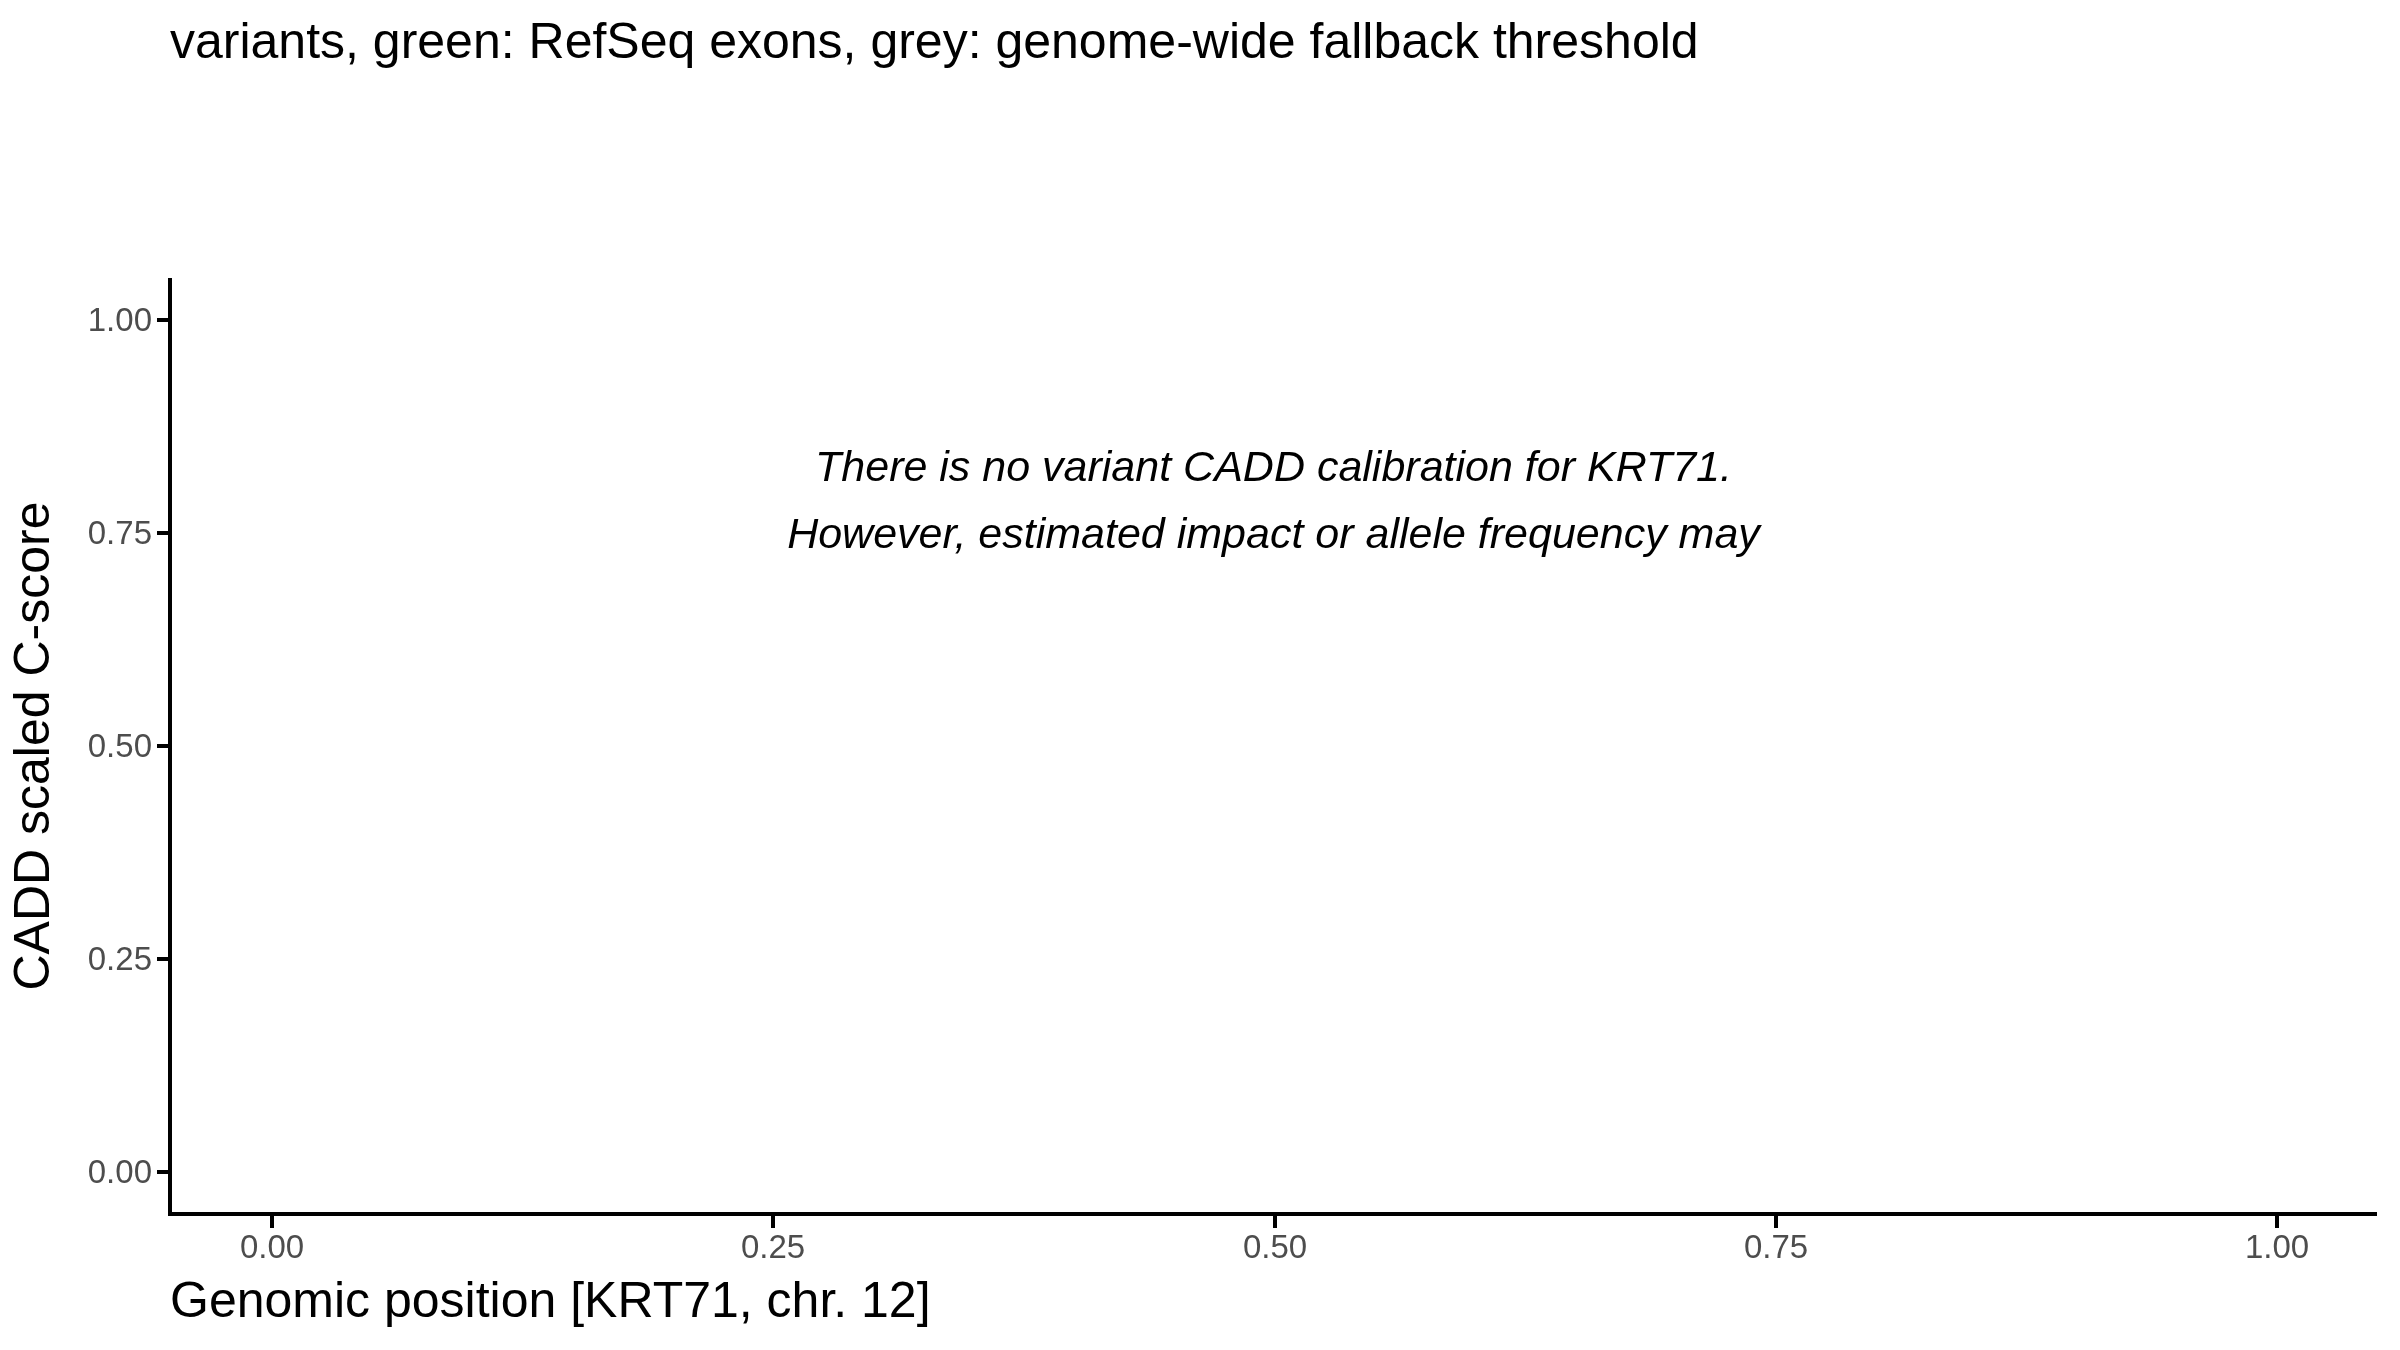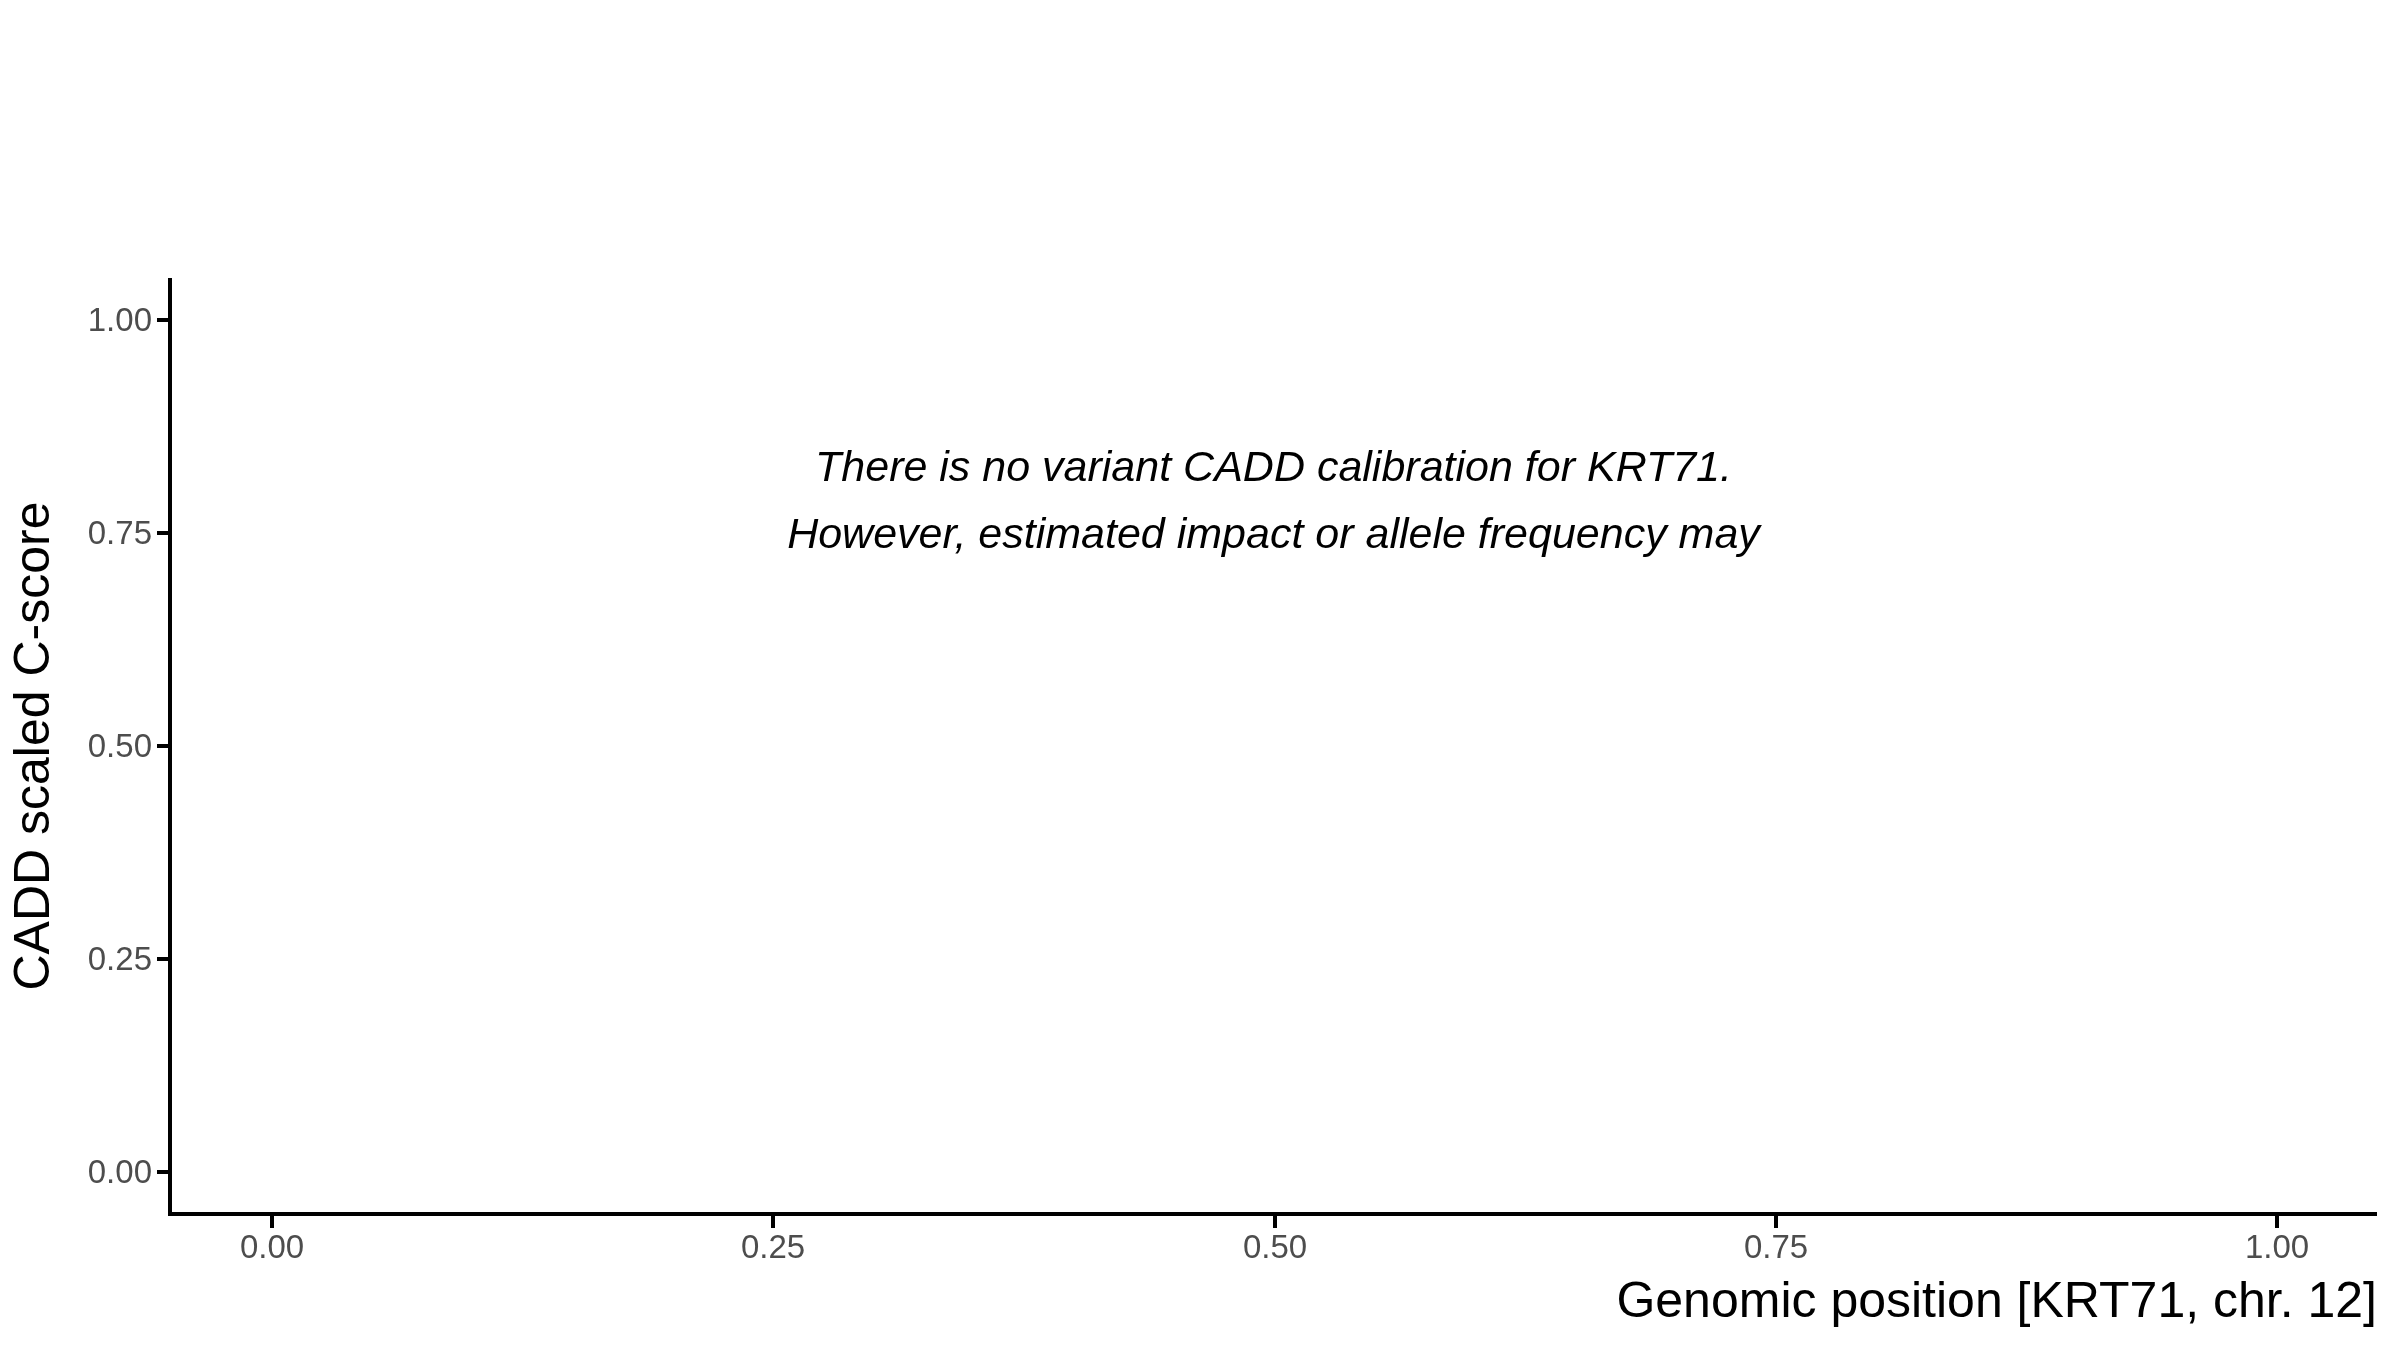--- a/index.html
+++ b/index.html
@@ -22,21 +22,21 @@
     line-height: 59px;
     color: #000000;
     white-space: nowrap;
   }
 
   
   #x-axis-title {
     left: 170px;
     top: 1270px;
     width: 2207px;
-    text-align: right;
+    text-align: left;
     font-size: 50px;
     line-height: 60px;
     color: #000000;
   }
   #y-axis-title {
     left: 32px;
     top: 746px;
     transform: translate(-50%, -50%) rotate(-90deg);
     font-size: 50px;
     line-height: 59px;
@@ -82,20 +82,21 @@
     color: #000000;
     font-style: italic;
   }
 </style>
 </head>
 <body>
 
 <div id="figure">
 
   <div id="plot-title" class="abs">
+    <div>variants, green: RefSeq exons, grey: genome-wide fallback threshold</div>
   </div>
 
   <div id="plot-panel" class="abs"></div>
 
   <div id="y-axis-line" class="abs axis-line"></div>
   <div id="x-axis-line" class="abs axis-line"></div>
 
   <div class="abs tick y-tick" style="top:318px"></div>
   <div class="abs tick y-tick" style="top:531px"></div>
   <div class="abs tick y-tick" style="top:744px"></div>

